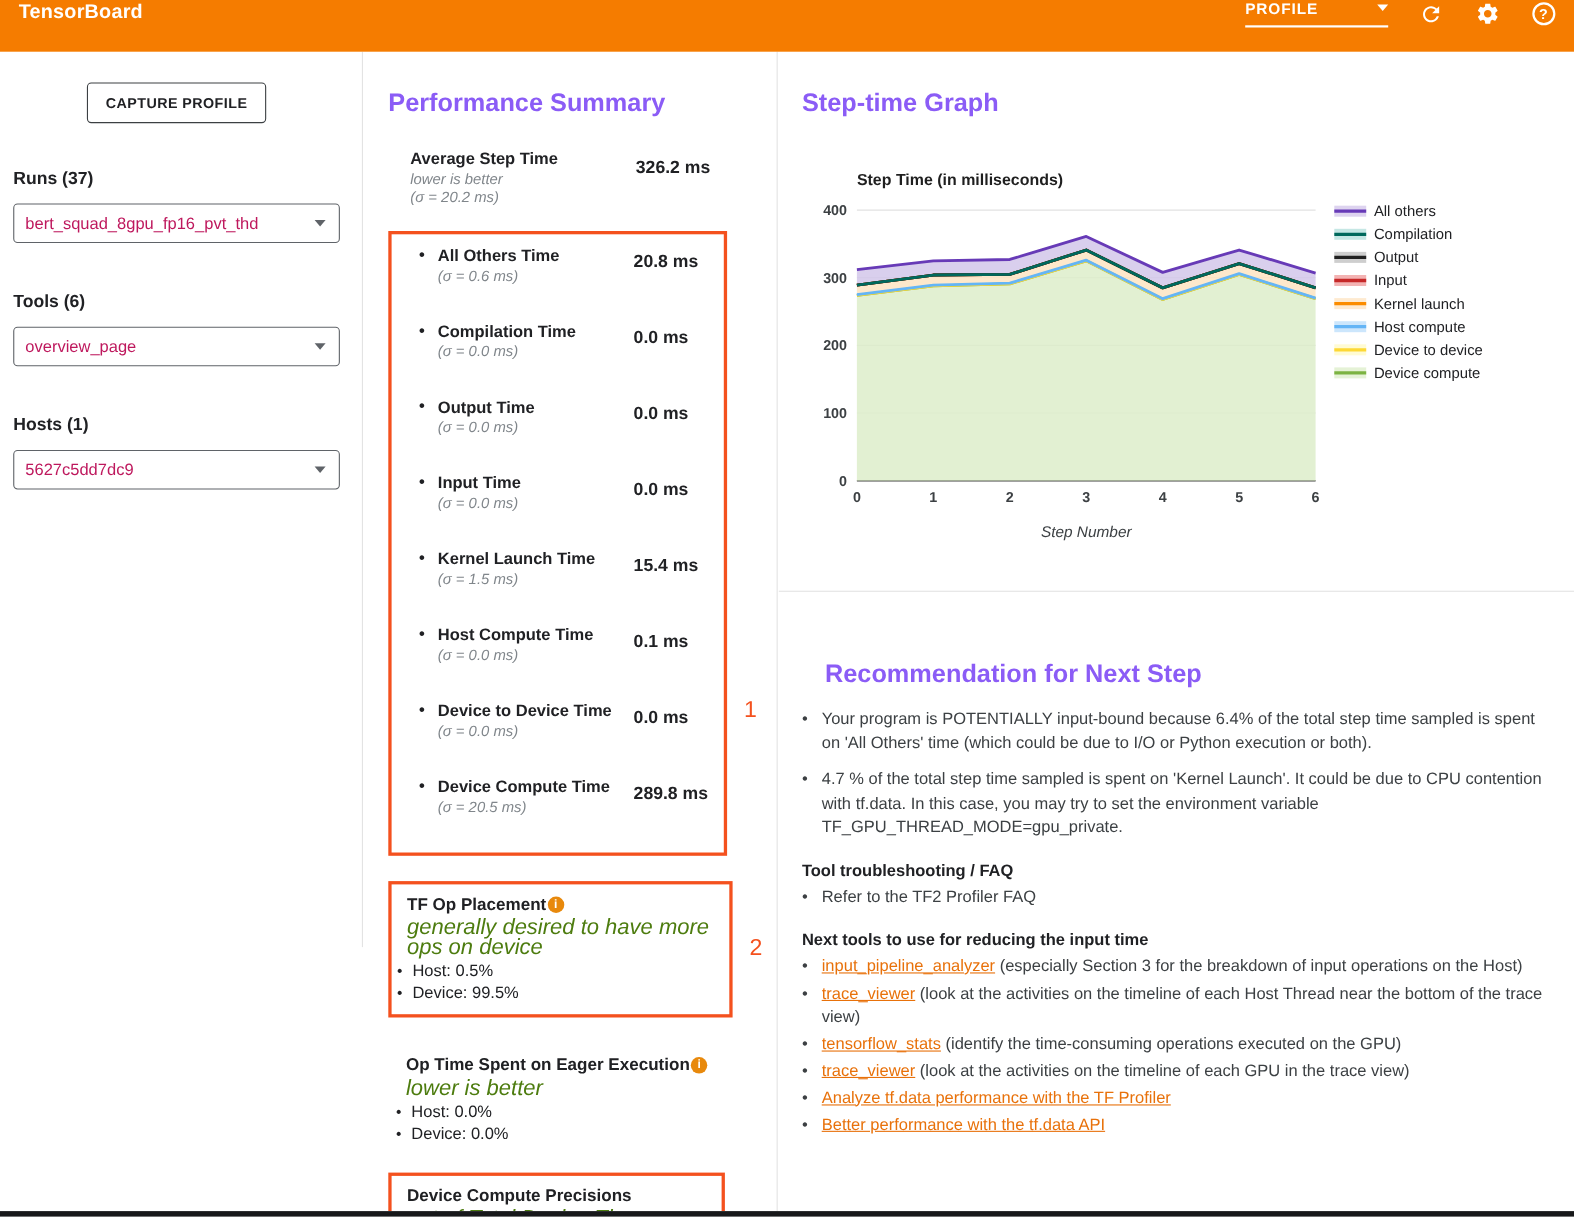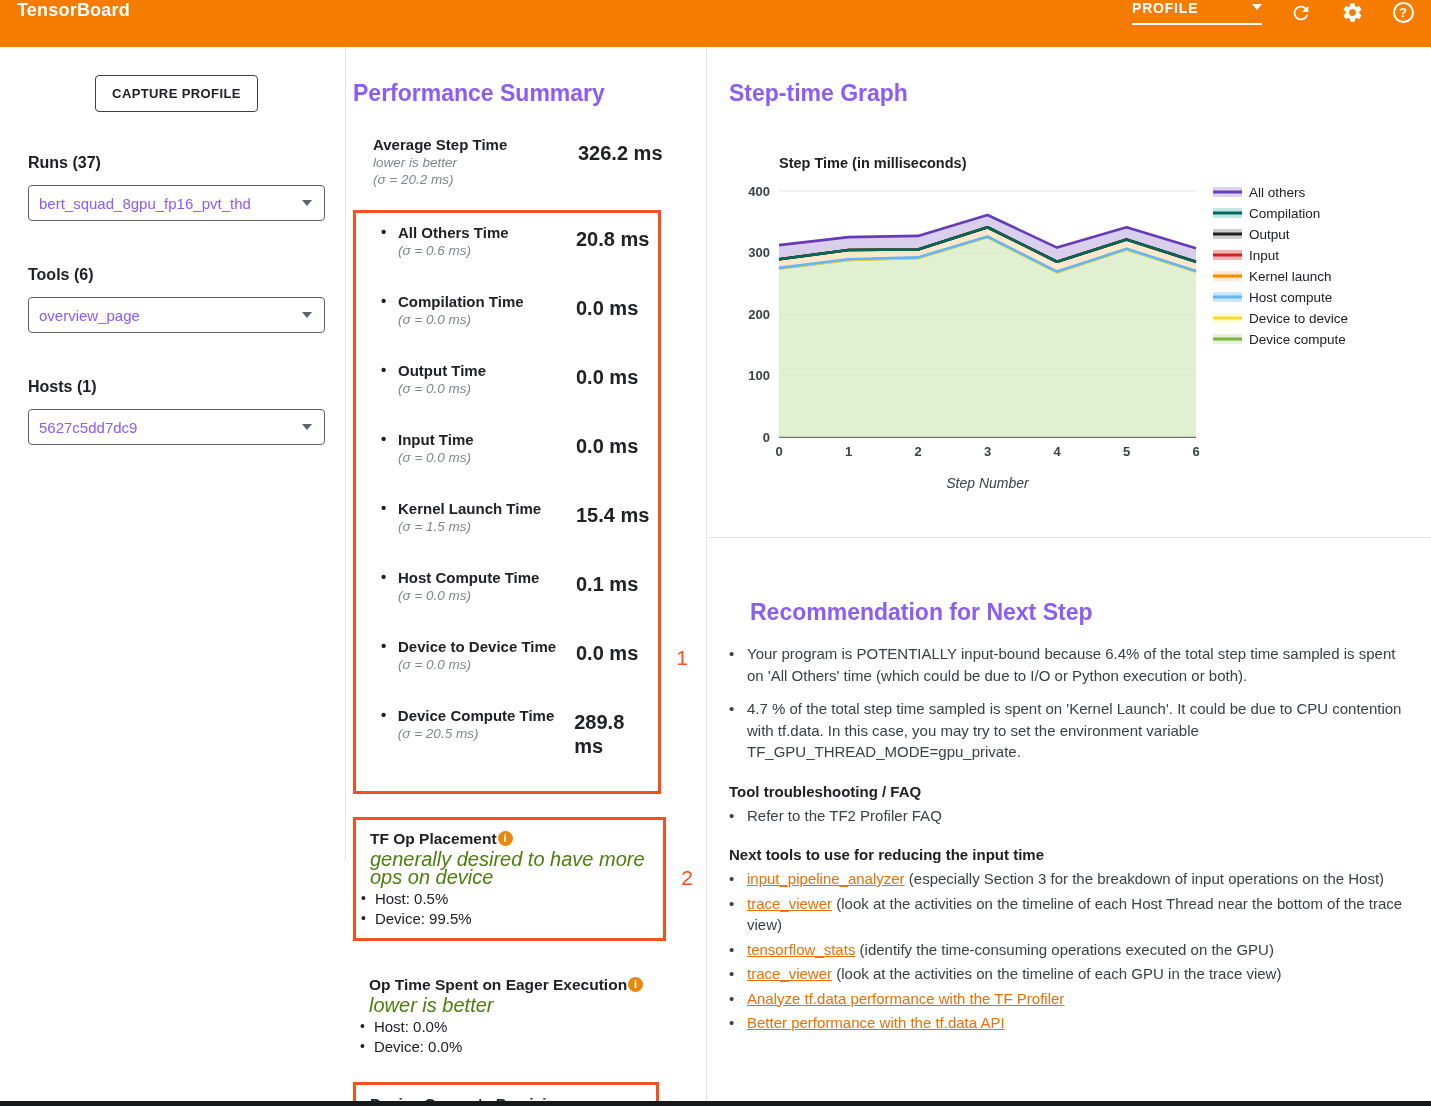--- a/index.html
+++ b/index.html
@@ -13,38 +13,38 @@
   .header-right{display:flex;align-items:center;gap:27px;}
   .profile-select{display:flex;align-items:center;justify-content:space-between;width:130px;
                   border-bottom:2px solid #fff;padding-bottom:7px;cursor:pointer;}
   .profile-select .pl{color:#fff;font-size:14px;font-weight:bold;letter-spacing:.8px;}
   .caret-w{width:0;height:0;border-left:5px solid transparent;border-right:5px solid transparent;
            border-top:6px solid #fff;margin-bottom:2px;}
   .hicon{width:24px;height:24px;display:flex;align-items:center;justify-content:center;cursor:pointer;}
   .help-circle{width:17px;height:17px;border:2px solid #fff;border-radius:50%;color:#fff;
                font-size:13px;font-weight:bold;display:flex;align-items:center;justify-content:center;}
   
-  .sidebar{position:absolute;top:47px;left:16px;width:330px;height:814px;box-sizing:border-box;
+  .sidebar{position:absolute;top:47px;left:0;width:330px;height:814px;box-sizing:border-box;
            border-right:1px solid #e3e3e3;padding:28px 20px 0 12px;}
   .capture-btn{display:block;margin:0 auto;background:#fff;border:1px solid #3c4043;border-radius:4px;
                padding:10px 16px;font-family:inherit;font-size:13px;font-weight:bold;letter-spacing:.4px;
                color:#202124;cursor:pointer;}
   .group-label{font-size:16px;font-weight:bold;color:#202124;margin:45px 0 13px 0;}
   .select-box{height:34px;border:1px solid #5f6368;border-radius:4px;display:flex;align-items:center;
-              justify-content:space-between;padding:0 12px 0 10px;font-size:15px;color:#8b5cf6;cursor:pointer;}
+              justify-content:space-between;padding:0 12px 0 10px;font-size:15px;color:#be185d;cursor:pointer;}
   .caret-g{width:0;height:0;border-left:5px solid transparent;border-right:5px solid transparent;
            border-top:6px solid #5f6368;}
   
   .mid{position:absolute;left:331px;top:47px;width:376px;height:1054px;box-sizing:border-box;
        border-right:1px solid #e3e3e3;padding:33px 12px 0 22px;overflow:hidden;}
   .section-title{font-size:23px;font-weight:bold;color:#8b5cf6;line-height:27px;}
   .avg-row{display:flex;margin:28px 0 0 20px;}
   .mlabel{font-size:15px;font-weight:bold;color:#202124;line-height:19px;}
   .msub{font-size:13.5px;font-style:italic;color:#80868b;line-height:17px;}
-  .mvalue{font-size:20px;font-weight:bold;color:#202124;line-height:24px;margin-top:6px;}
+  .mvalue{font-size:16px;font-weight:bold;color:#202124;line-height:24px;margin-top:6px;}
   .avg-block{width:205px;}
   .redbox{border:3px solid #f4511e;position:relative;box-sizing:border-box;}
   .box-num{position:absolute;color:#f4511e;font-size:21px;line-height:22px;}
   .box1{margin-top:22px;width:308px;padding:10px 0 0 0;}
   .m-row{display:flex;padding-left:25px;margin-bottom:33px;}
   .m-bullet{width:17px;font-size:15px;font-weight:bold;color:#202124;}
   .m-block{width:178px;}
   .m-row .mvalue{margin-top:4px;}
   .num1{right:-30px;top:75%;}
   .num2,.num3{right:-30px;top:calc(50% - 12px);}

